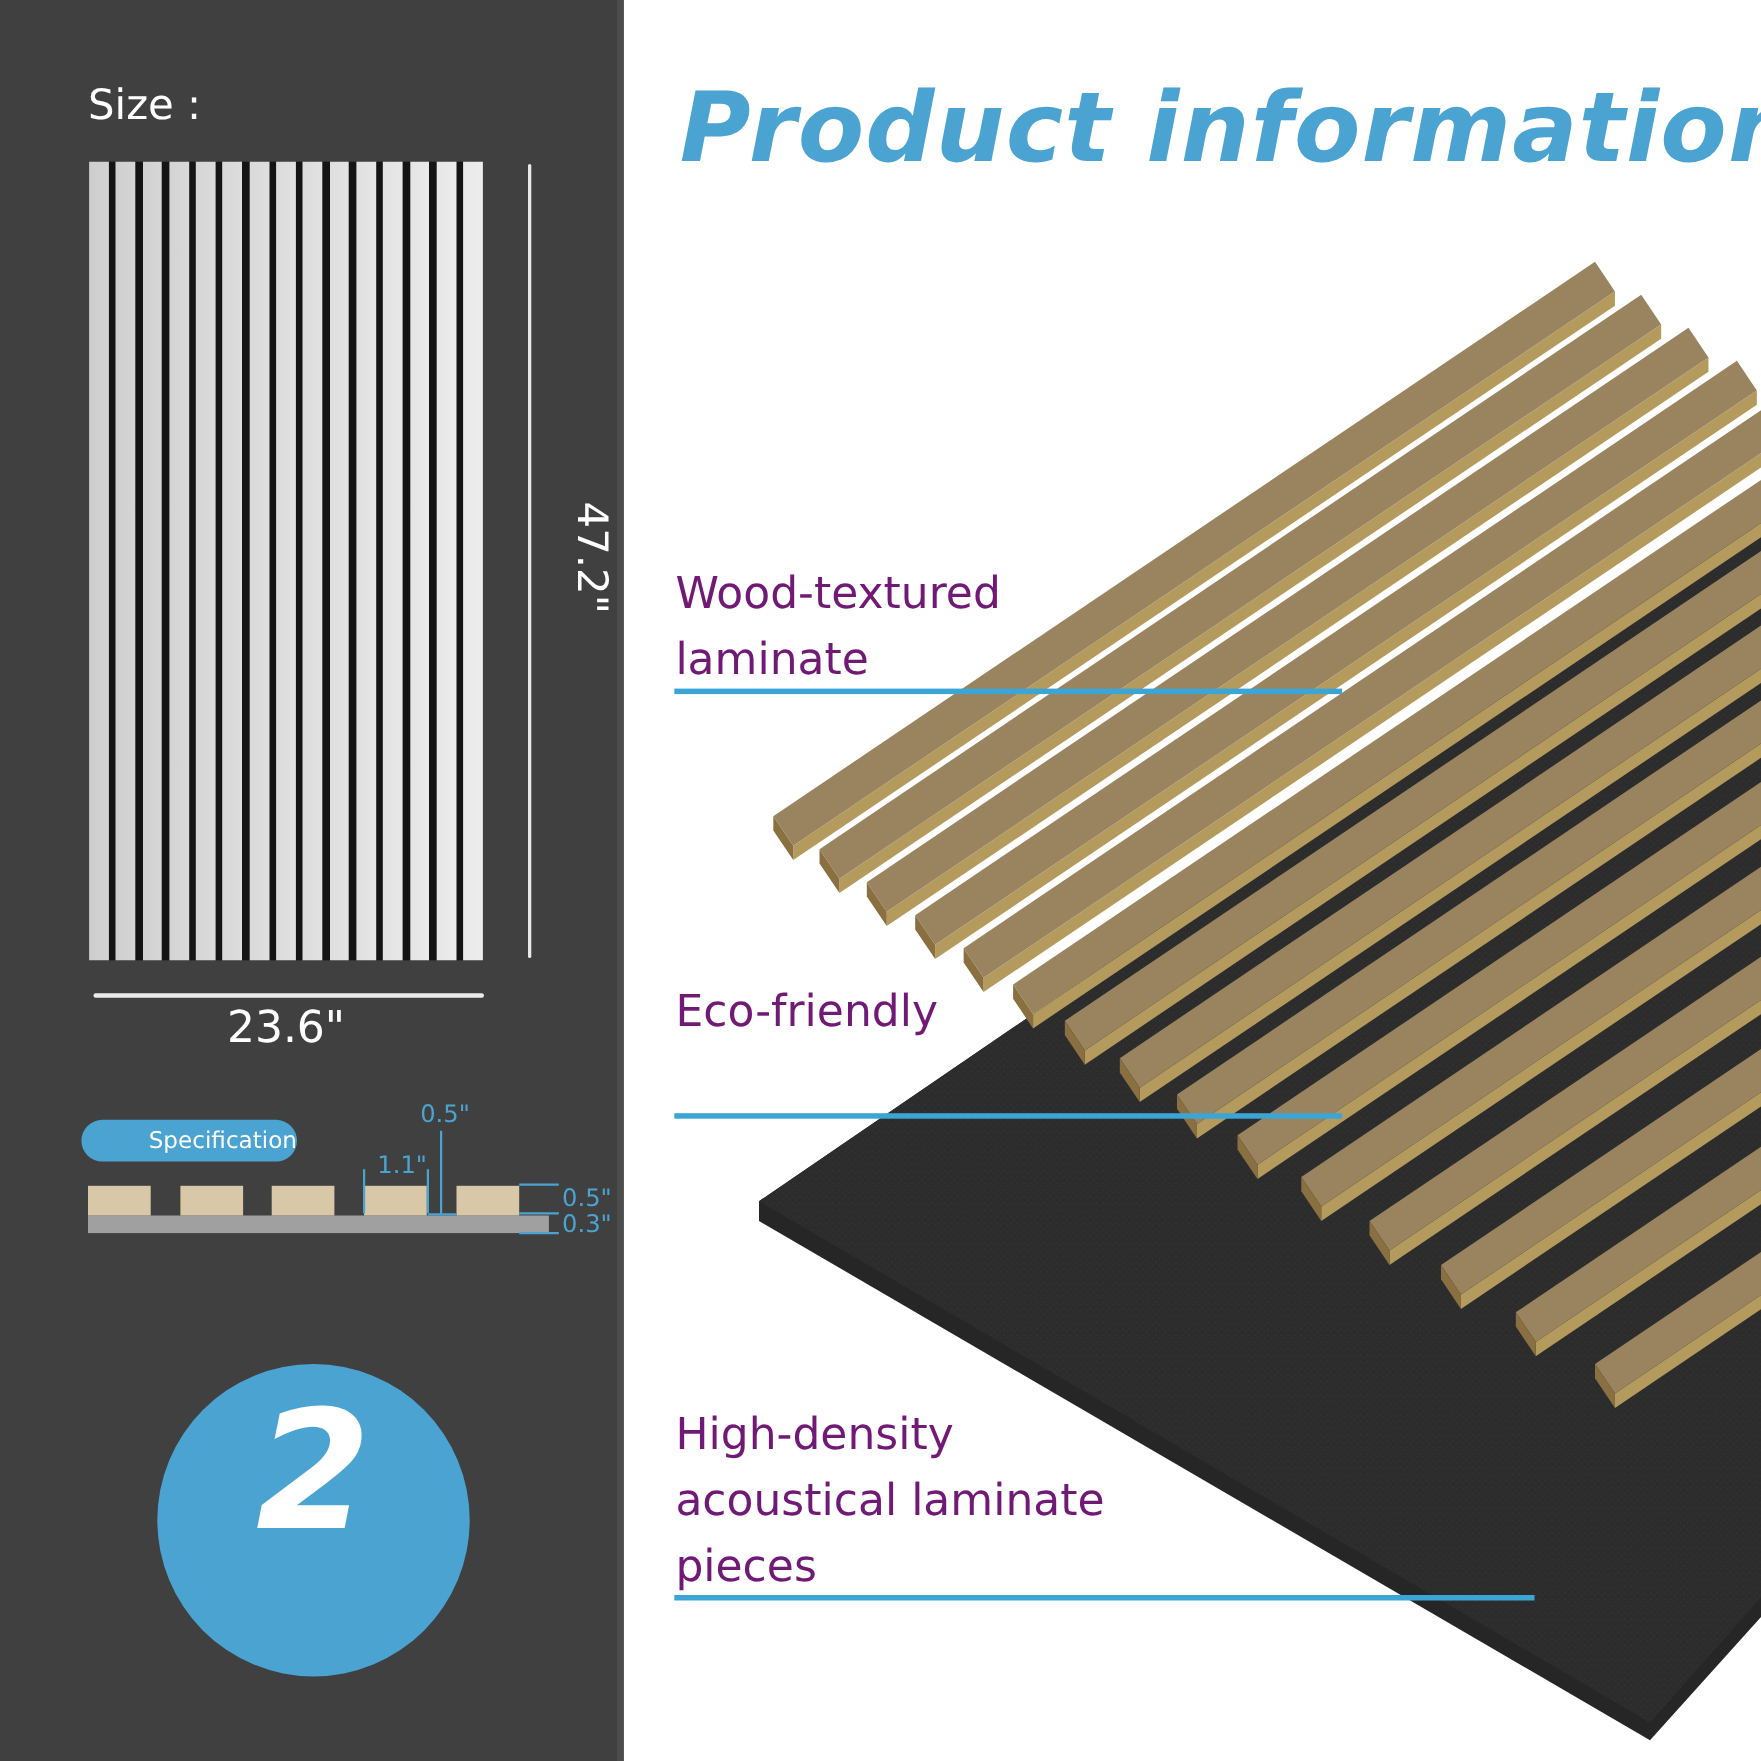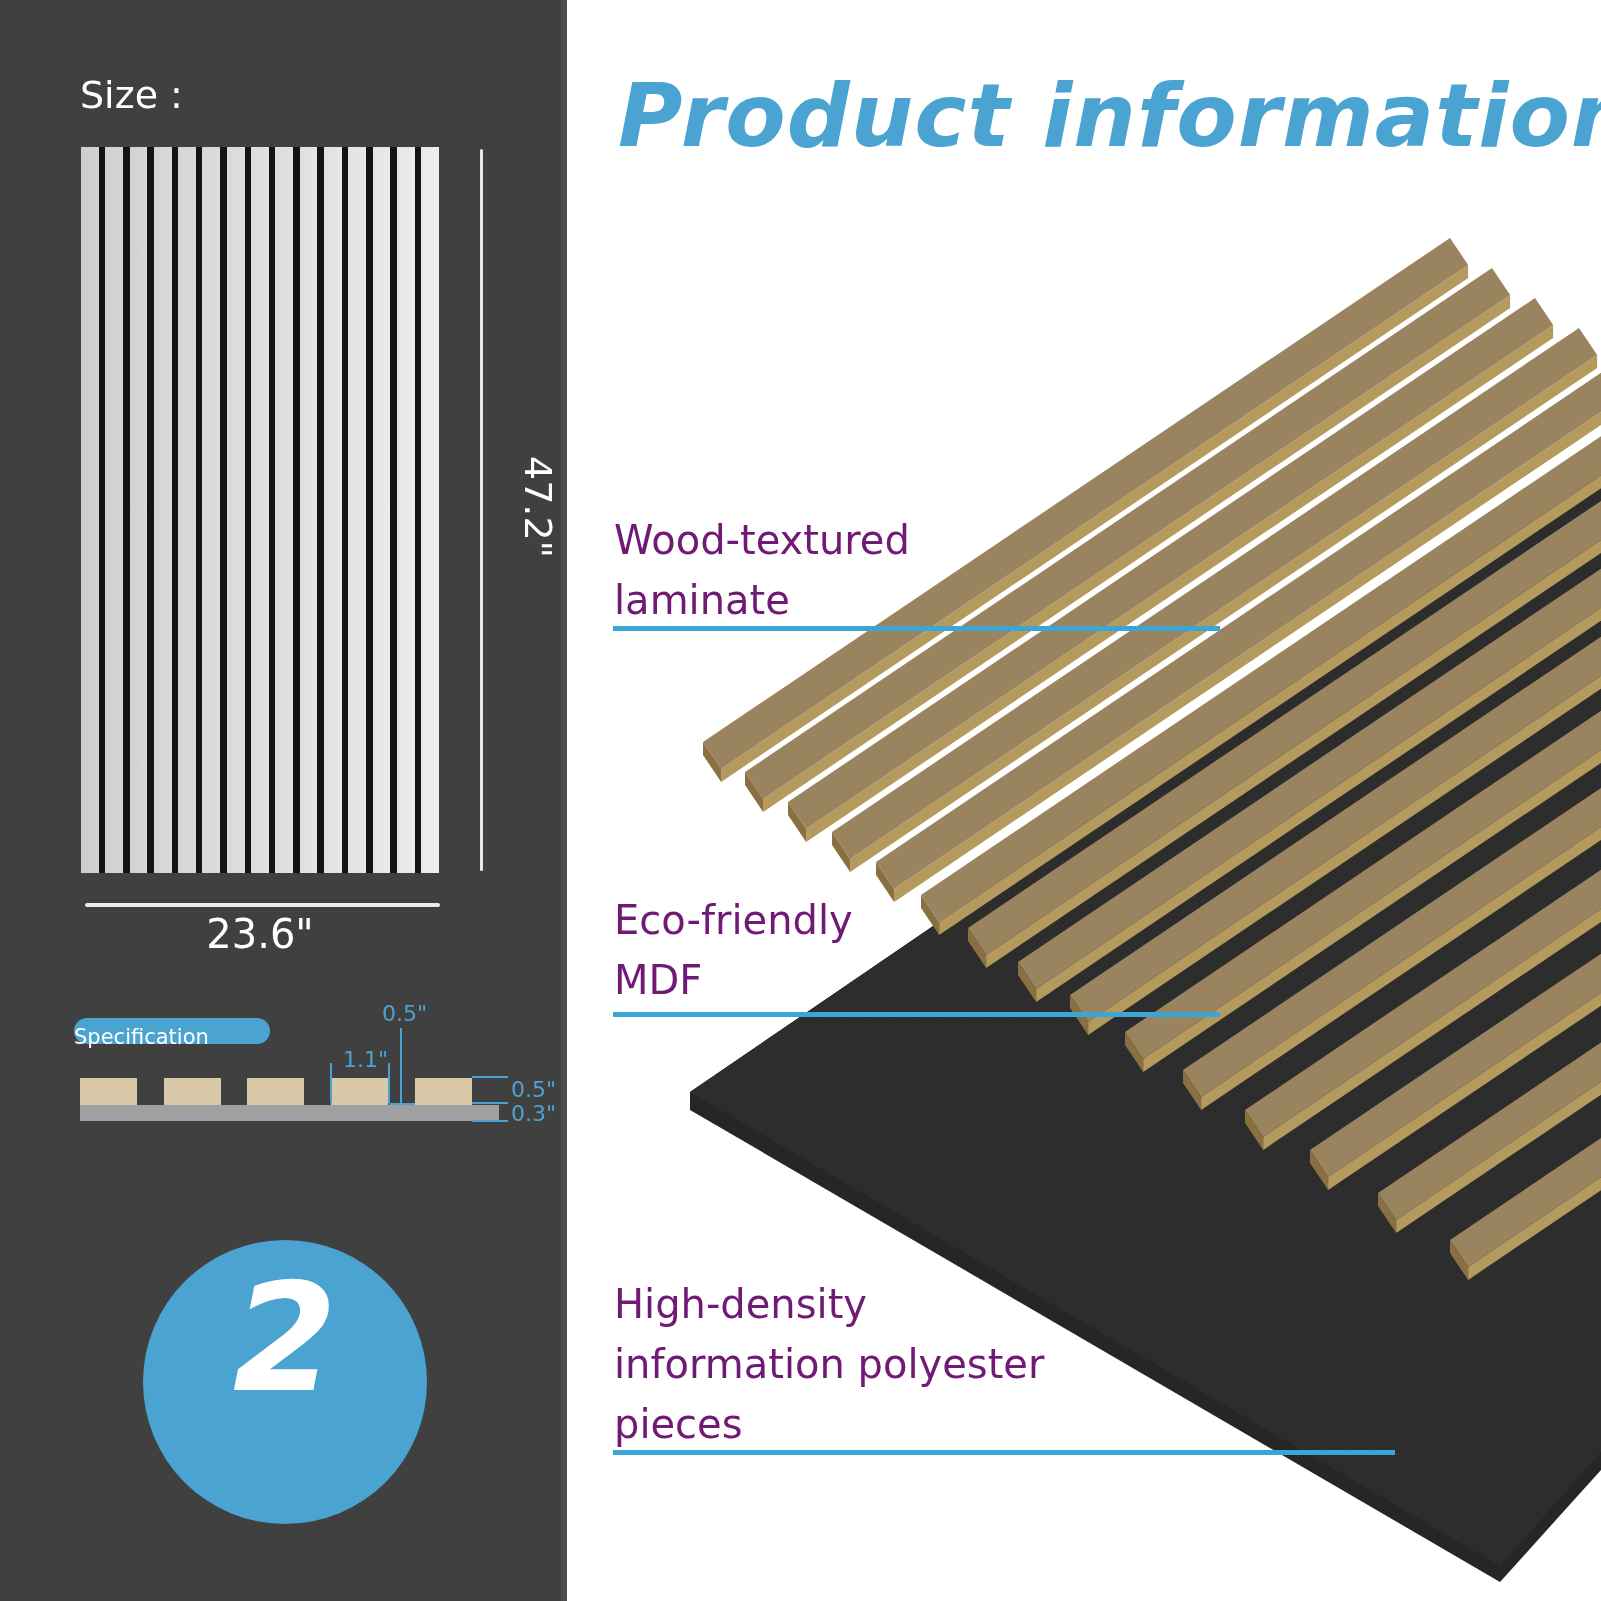--- a/index.html
+++ b/index.html
@@ -6,21 +6,21 @@
   body { width:1601px; height:1601px; position:relative; overflow:hidden; background:#ffffff; font-family:"DejaVu Sans", sans-serif; }
   .left { position:absolute; left:0; top:0; width:567px; height:1601px; background:#404040; }
   .left-edge { position:absolute; left:561px; top:0; width:6px; height:1601px; background:#4d4d4d; }
   .size-label { position:absolute; left:80px; top:72px; color:#ffffff; font-size:38px; line-height:46px; }
   .panel { position:absolute; left:81px; top:147px; width:358px; height:726px; background:#141414; display:flex; gap:0; }
   .slat { height:100%; }
   .vline { position:absolute; left:480px; top:149px; width:3px; height:722px; background:#e8e8e8; border-radius:2px; }
   .hline { position:absolute; left:85px; top:903px; width:355px; height:4px; background:#ececec; border-radius:2px; }
   .dim-h { position:absolute; left:150px; top:910px; width:220px; text-align:center; color:#fff; font-size:40px; line-height:48px; }
   .dim-v-text { position:absolute; left:560px; top:456px; color:#fff; font-size:38px; line-height:44px; transform-origin:0 0; transform:rotate(90deg); white-space:nowrap; }
-  .spec-pill { position:absolute; left:74px; top:1018px; width:196px; height:26px; background:#4aa3d0; border-radius:19px; color:#fff; font-size:21px; line-height:38px; text-align:left; }
+  .spec-pill { position:absolute; left:74px; top:1018px; width:196px; height:38px; background:#4aa3d0; border-radius:19px; color:#fff; font-size:21px; line-height:38px; text-align:right; }
   .spec-svg { position:absolute; left:0; top:990px; }
   .spec-label { position:absolute; color:#4aa3d0; font-size:22px; line-height:24px; }
   .circle { position:absolute; left:143px; top:1240px; width:284px; height:284px; border-radius:50%; background:#4aa3d0; }
   .circle-num { position:absolute; left:0; top:18px; width:100%; text-align:center; color:#fff; font-size:150px; font-weight:bold; font-style:italic; line-height:160px; }
   .circle-unit { position:absolute; left:0; top:156px; width:100%; text-align:center; color:#fff; font-size:62px; font-style:italic; line-height:70px; }
   .illus { position:absolute; left:567px; top:0; }
   .title { position:absolute; left:618px; top:66px; color:#4aa3d0; font-size:88px; font-weight:bold; font-style:italic; line-height:100px; letter-spacing:1px; white-space:nowrap; text-shadow:0 0 3px #fff, 0 0 2px #fff; }
   .layer-label { position:absolute; left:614px; color:#701a75; font-size:40px; line-height:60px; white-space:nowrap; }
   .layer-line { position:absolute; left:613px; height:5px; background:#3ba5d6; }
 </style>
@@ -174,22 +174,21 @@
 <div class="title">Product information</div>
 
 <div class="layer-label" style="top:510px;">
   <div>Wood-textured</div>
   <div>laminate</div>
 </div>
 <div class="layer-line" style="top:626px;width:607px;"></div>
 
 <div class="layer-label" style="top:890px;">
   <div>Eco-friendly</div>
-  <div>MDF</div>
 </div>
 <div class="layer-line" style="top:1012px;width:607px;"></div>
 
 <div class="layer-label" style="top:1274px;">
   <div>High-density</div>
-  <div>information polyester</div>
+  <div>acoustical laminate</div>
   <div>pieces</div>
 </div>
 <div class="layer-line" style="top:1450px;width:782px;"></div>
 
 </body></html>

